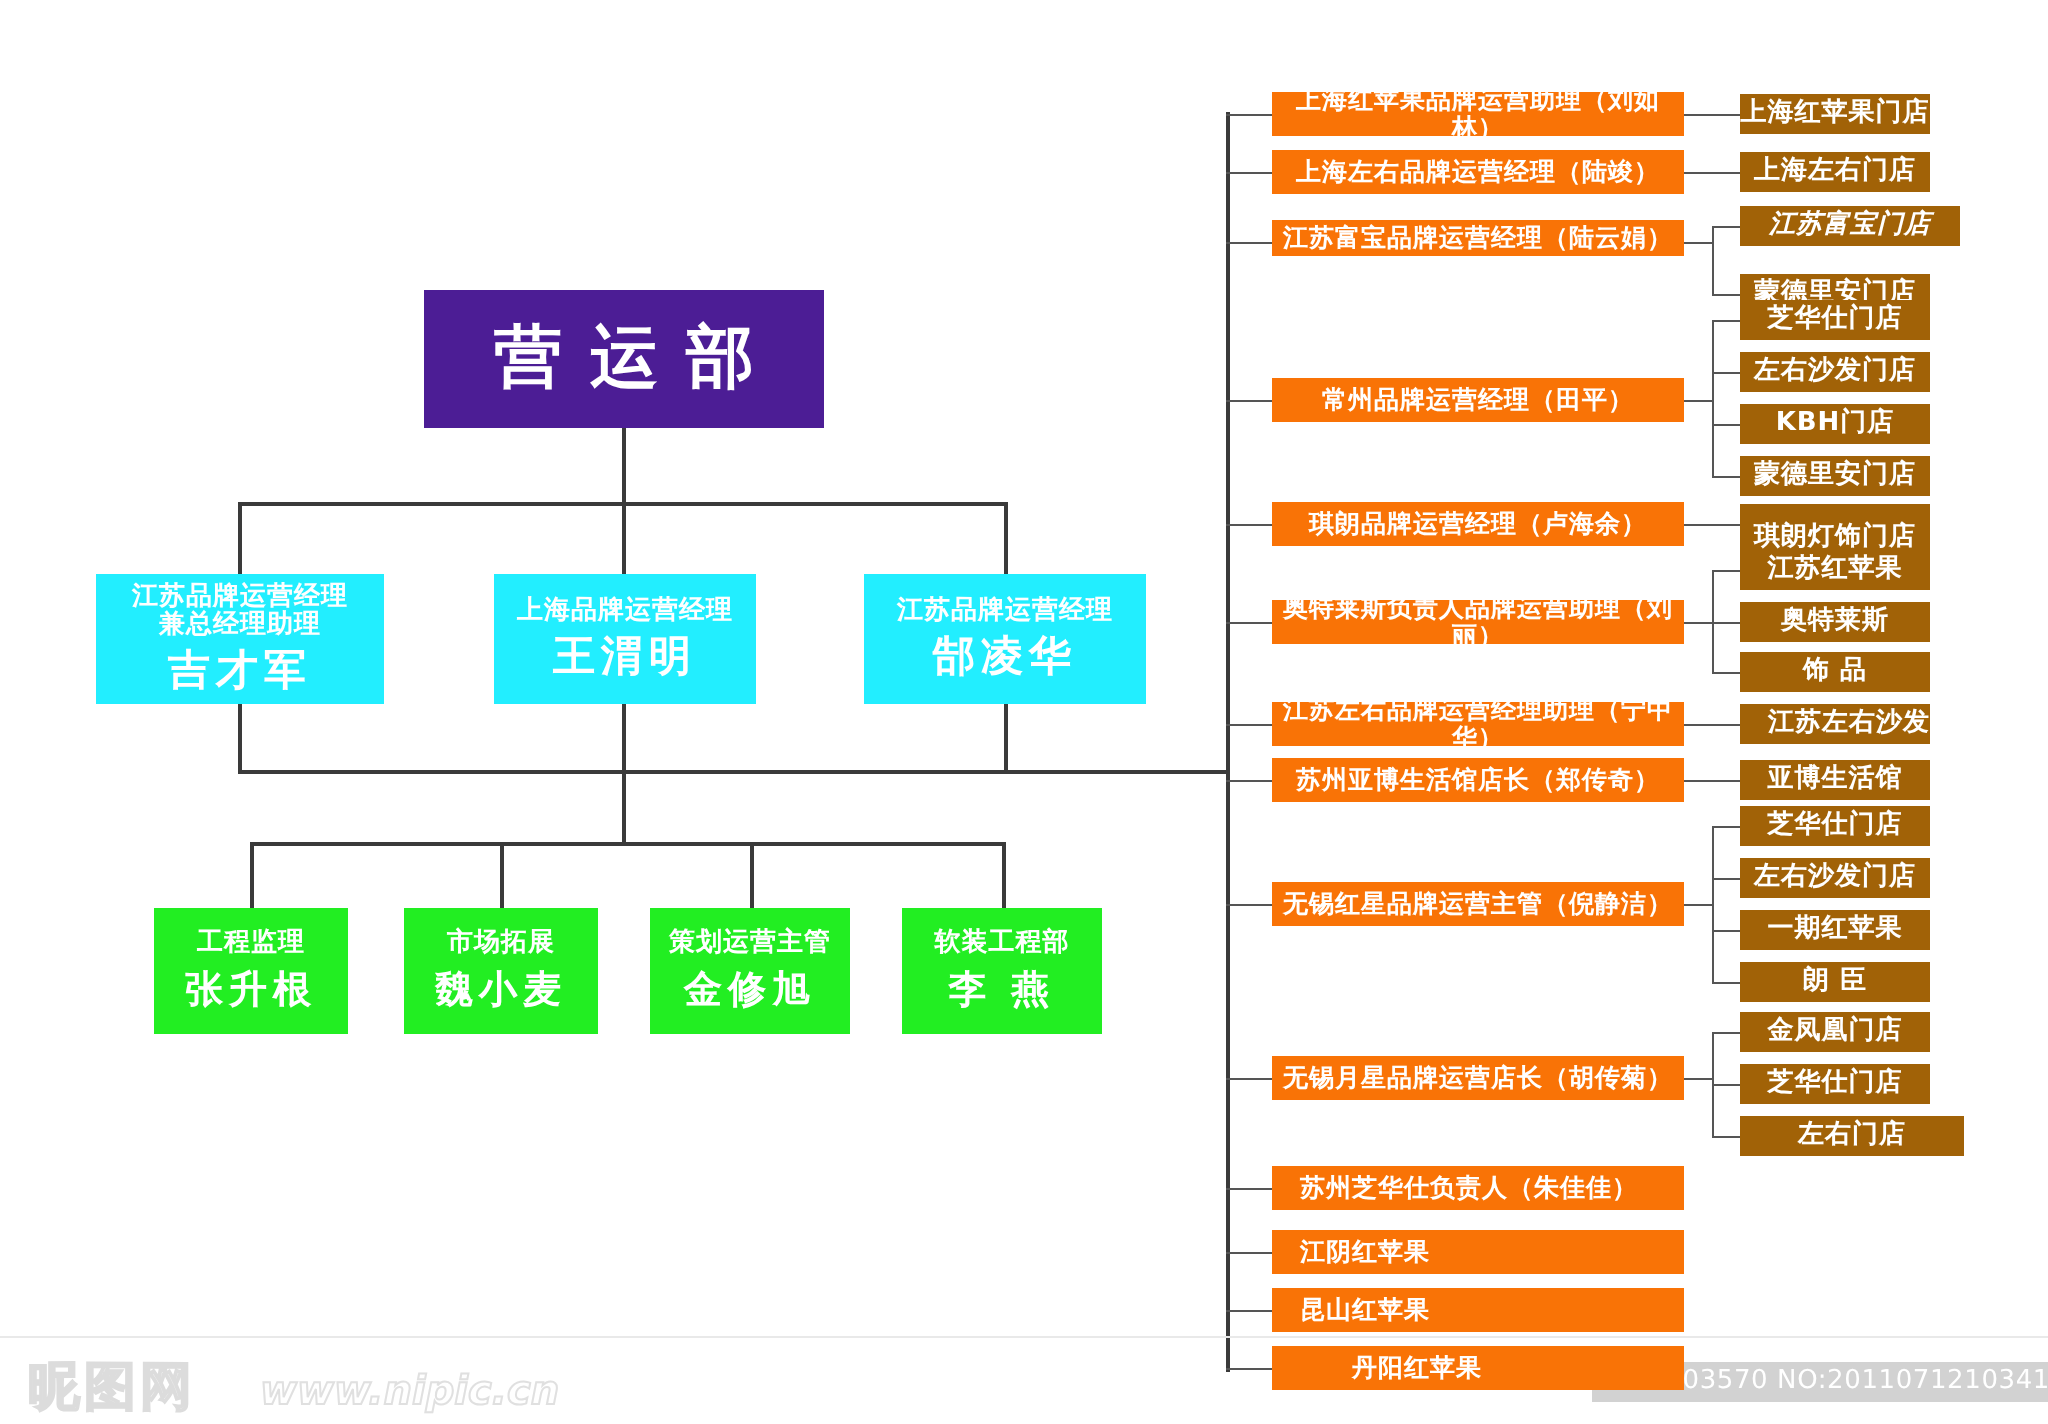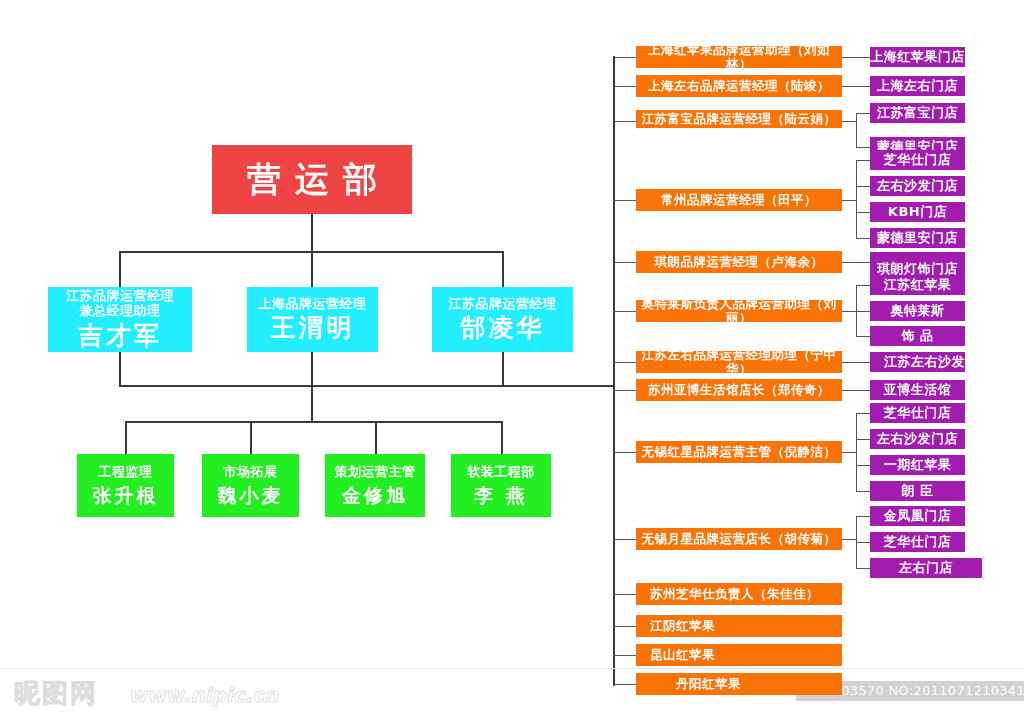--- a/index.html
+++ b/index.html
@@ -19,48 +19,48 @@
     font-weight:bold;
     display:flex;
     flex-direction:column;
     align-items:center;
     justify-content:center;
     letter-spacing:0.5px;
     z-index:5;
   }
 
   .root-box{
-    background:#ef4444;
+    background:#4c1d95;
     font-size:34px;
     letter-spacing:14px;
     text-indent:14px;
     font-family:"DejaVu Serif","Liberation Serif",serif;
   }
 
   .cyan-box{
     background:#22eeff;
     font-size:13px;
   }
-  .cyan-box .nm{font-size:25px;margin-top:3px;letter-spacing:3px;}
+  .cyan-box .nm{font-size:21px;margin-top:3px;letter-spacing:3px;}
 
   .green-box{
     background:#22ee22;
     font-size:13px;
   }
   .green-box .nm{font-size:19px;margin-top:5px;letter-spacing:3px;}
 
   .orange-box{
     background:#f97306;
     font-size:12.5px;
     justify-content:center;
   }
   .orange-box.left{align-items:flex-start;padding-left:14px;text-align:left;}
 
   .blue-box{
-    background:#a21caf;
+    background:#a16207;
     font-size:13px;
   }
 
   
   .ln{position:absolute;background:#3a3a3a;z-index:1;}
   .h{height:1.6px;}
   .v{width:1.6px;}
   .lnk{position:absolute;background:#555;z-index:1;}
   .lnk.h{height:1.4px;}
   .lnk.v{width:1.4px;}
@@ -168,21 +168,21 @@
       <div class="box blue-box" style="left:870px;top:76px;width:95px;height:20px;">
         <span>上海左右门店</span>
       </div>
       <div class="lnk h" style="left:613px;top:121px;width:23px;"></div>
       <div class="box orange-box" style="left:636px;top:110px;width:206px;height:18px;">
         <span>江苏富宝品牌运营经理（陆云娟）</span>
       </div>
       <div class="lnk h" style="left:842px;top:121px;width:14px;"></div>
       <div class="lnk v" style="left:856px;top:113px;height:34px;"></div>
       <div class="lnk h" style="left:856px;top:113px;width:14px;"></div>
-      <div class="box blue-box" style="left:870px;top:103px;width:95px;height:20px;">
+      <div class="box blue-box" style="left:870px;top:103px;width:110px;height:20px;font-style:italic;">
         <span>江苏富宝门店</span>
       </div>
       <div class="lnk h" style="left:856px;top:147px;width:14px;"></div>
       <div class="box blue-box" style="left:870px;top:137px;width:95px;height:20px;">
         <span>蒙德里安门店</span>
       </div>
       <div class="lnk h" style="left:613px;top:200px;width:23px;"></div>
       <div class="box orange-box" style="left:636px;top:189px;width:206px;height:22px;">
         <span>常州品牌运营经理（田平）</span>
       </div>

